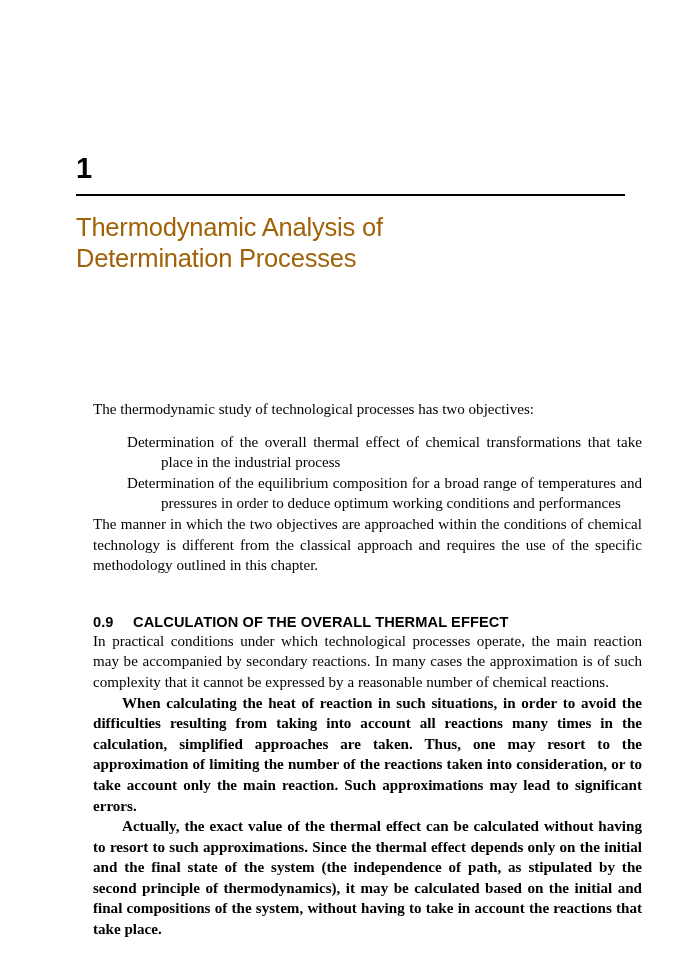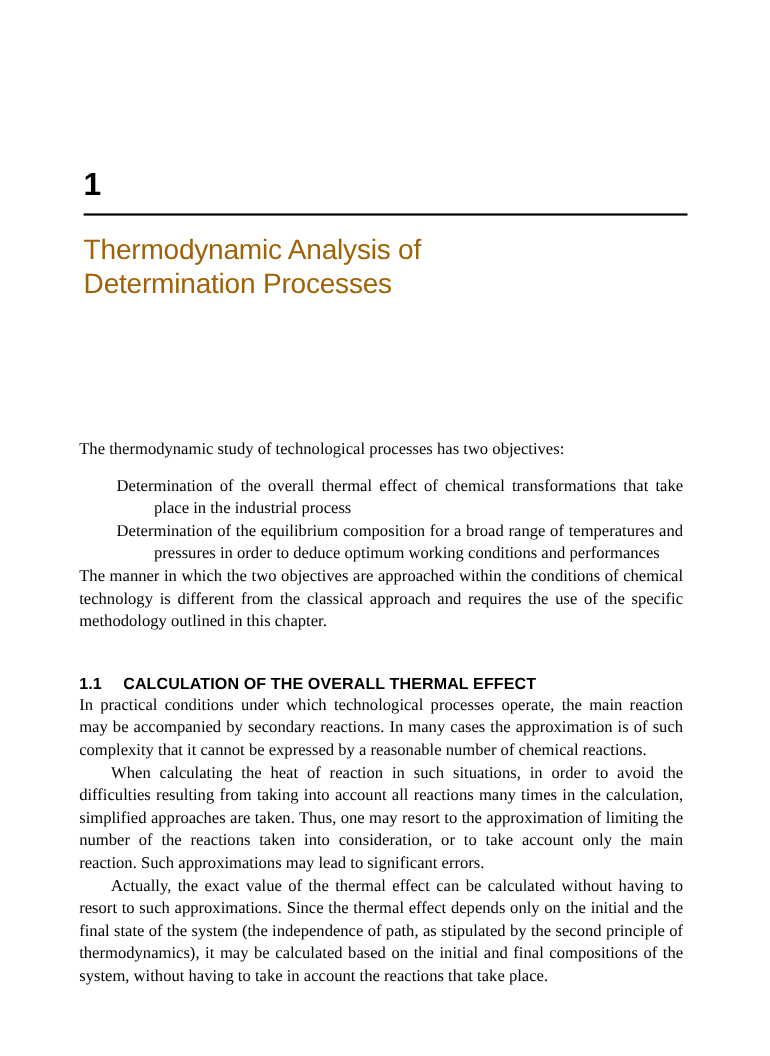--- a/index.html
+++ b/index.html
@@ -49,41 +49,42 @@
     line-height: 31px;
     letter-spacing: -0.2px;
     color: #a16207;
     margin-top: 16px;
     width: 480px;
   }
 
   
   .content {
     position: absolute;
-    left: 72px;
+    left: 93px;
     top: 399px;
     width: 549px;
   }
 
   p.body {
     margin: 0;
     font-size: 15.1px;
     line-height: 20.6px;
     text-align: justify;
     text-justify: inter-word;
     -webkit-hyphens: none;
     hyphens: none;
   }
 
   p.lead {
     text-align: left;
   }
 
   p.indented {
     text-indent: 29px;
+    font-weight: bold;
   }
 
   .gap-before-para {
     margin-top: 14.5px;
   }
 
   
   .objectives {
     margin: 12px 0 0 0;
     padding: 0;
@@ -155,21 +156,21 @@
     <p class="body lead">The thermodynamic study of technological processes has two objectives:</p>
 
     <ul class="objectives">
       <li>Determination of the overall thermal effect of chemical transformations that take place in the industrial process</li>
       <li>Determination of the equilibrium composition for a broad range of temperatures and pressures in order to deduce optimum working conditions and performances</li>
     </ul>
 
     <p class="body gap-before-para">The manner in which the two objectives are approached within the conditions of chemical technology is different from the classical approach and requires the use of the specific methodology outlined in this chapter.</p>
 
     <div class="section-heading">
-      <span class="sec-num">1.1</span>
+      <span class="sec-num">0.9</span>
       <span class="sec-title">CALCULATION OF THE OVERALL THERMAL EFFECT</span>
     </div>
 
     <p class="body after-heading">In practical conditions under which technological processes operate, the main reaction may be accompanied by secondary reactions. In many cases the approximation is of such complexity that it cannot be expressed by a reasonable number of chemical reactions.</p>
 
     <p class="body indented">When calculating the heat of reaction in such situations, in order to avoid the difficulties resulting from taking into account all reactions many times in the calculation, simplified approaches are taken. Thus, one may resort to the approximation of limiting the number of the reactions taken into consideration, or to take account only the main reaction. Such approximations may lead to significant errors.</p>
 
     <p class="body indented">Actually, the exact value of the thermal effect can be calculated without having to resort to such approximations. Since the thermal effect depends only on the initial and the final state of the system (the independence of path, as stipulated by the second principle of thermodynamics), it may be calculated based on the initial and final compositions of the system, without having to take in account the reactions that take place.</p>
 
   </div>

